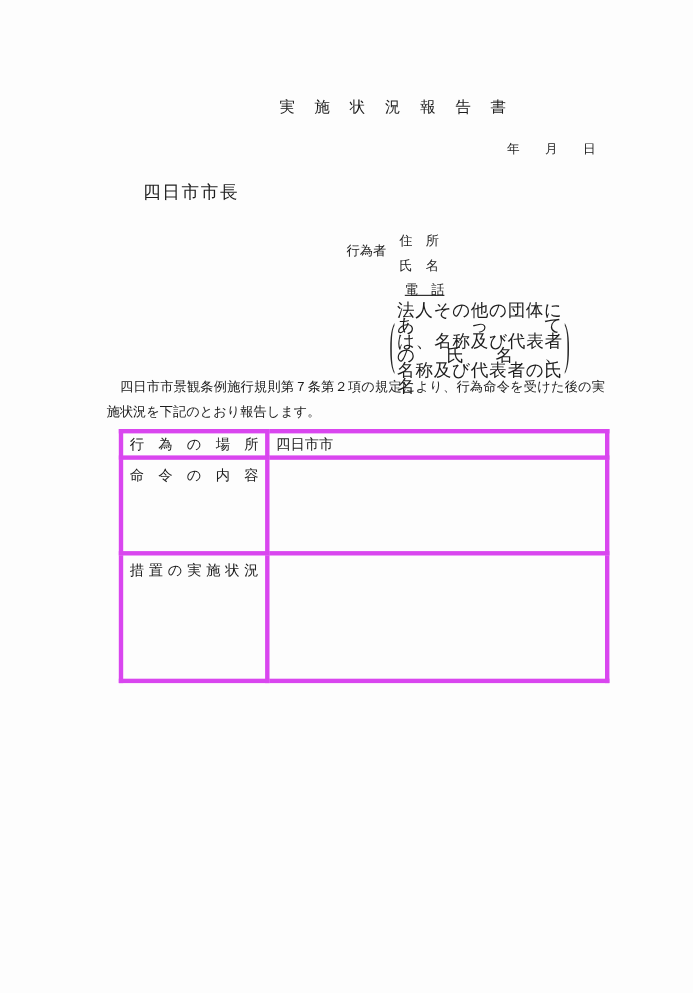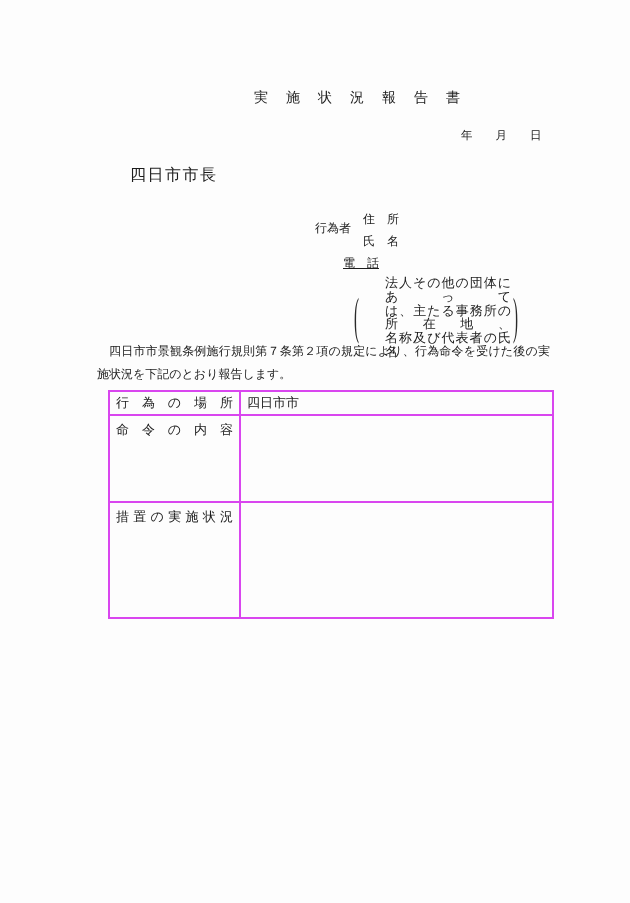--- a/index.html
+++ b/index.html
@@ -26,47 +26,47 @@
     font-size:11.5px; white-space:pre;
   }
   .addressee {
     position:absolute; left:130px; top:165px;
     font-size:16px; letter-spacing:1.5px; white-space:pre;
   }
   .app-row { position:absolute; font-size:12px; white-space:pre; }
   .app-address { left:363px; top:211px; }
   .app-prefix  { left:315px; top:220px; }
   .app-name    { left:363px; top:233px; }
-  .app-phone   { left:343px; top:255px;text-decoration:underline; }
+  .app-phone   { left:368px; top:255px;text-decoration:underline; }
   .paren-note {
     position:absolute; left:354px; top:276px;
     display:flex; align-items:center;
   }
   .paren {
     display:inline-block; font-size:15px; line-height:1;
     transform:scaleY(3.4); transform-origin:center;
     color:#2a2a2a;
   }
   .note-text { width:150px; margin:0 2px; }
   .note-line {
-    font-size:13px; line-height:13.8px;
-    text-align:justify; text-align-last:justify;margin-left:24px;
+    font-size:16px; line-height:13.8px;
+    text-align:justify; text-align-last:justify;
   }
   .body-par {
     position:absolute; left:97px; top:340px; width:453px;
     font-size:12px; line-height:23px;
     text-indent:1em; text-align:justify;
   }
   table.form-table {
     position:absolute; left:108px; top:390px;
     width:446px; border-collapse:collapse; table-layout:fixed;
     font-size:13px;
   }
   table.form-table td {
-    border:2px solid #d946ef;
+    border:4px solid #d946ef;
     overflow:hidden;
   }
   td.lbl {
     width:117px;
     padding:0 6px;
     text-align:justify; text-align-last:justify;
   }
   td.val { padding:0 6px; }
   tr.r-small  { height:24px; }
   tr.r-tall-1 { height:87px; }
@@ -91,21 +91,21 @@
 
   <div class="app-row app-address">住　所</div>
   <div class="app-row app-prefix">行為者</div>
   <div class="app-row app-name">氏　名</div>
   <div class="app-row app-phone">電　話</div>
 
   <div class="paren-note">
     <span class="paren">(</span>
     <div class="note-text">
       <div class="note-line">法人その他の団体にあって</div>
-      <div class="note-line">は、主たる事務所の所在地、</div>
+      <div class="note-line">は、名称及び代表者の氏名、</div>
       <div class="note-line">名称及び代表者の氏名</div>
     </div>
     <span class="paren">)</span>
   </div>
 
   <div class="body-par">四日市市景観条例施行規則第７条第２項の規定により、行為命令を受けた後の実施状況を下記のとおり報告します。</div>
 
   <table class="form-table">
     <tbody>
         <tr class="r-small">

